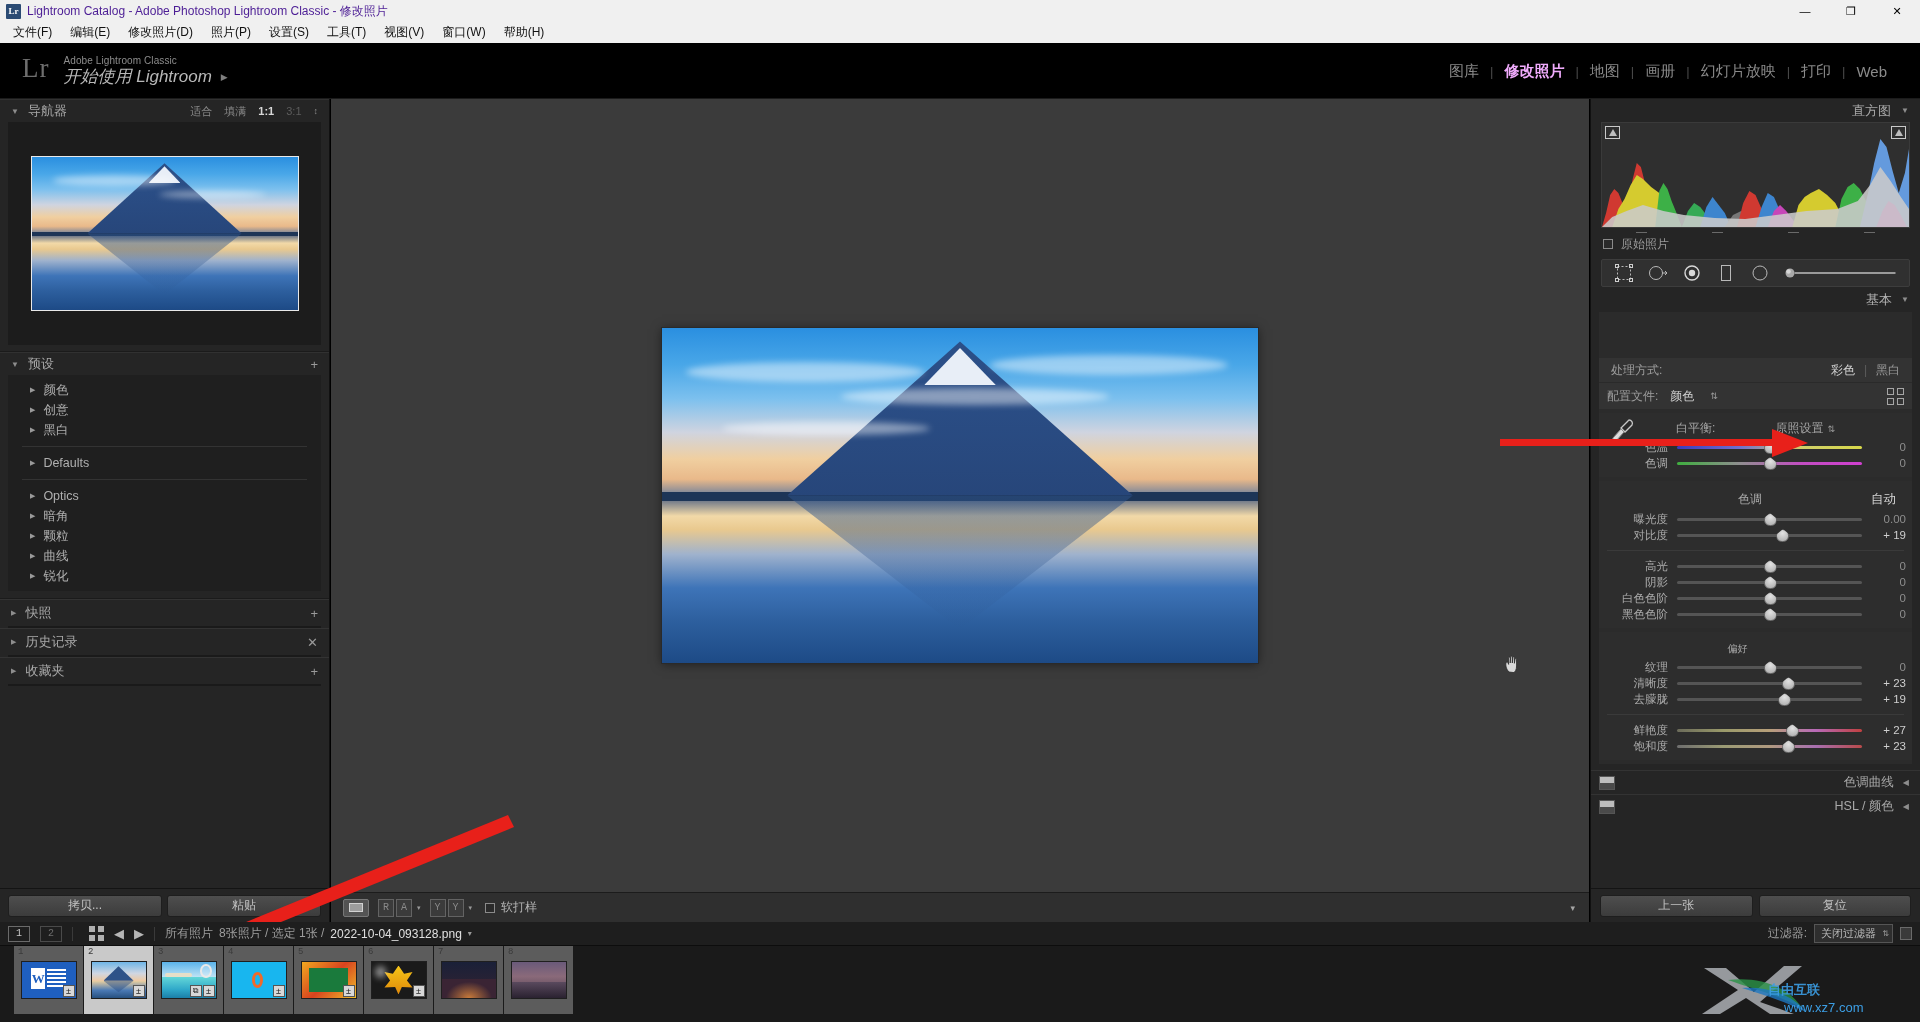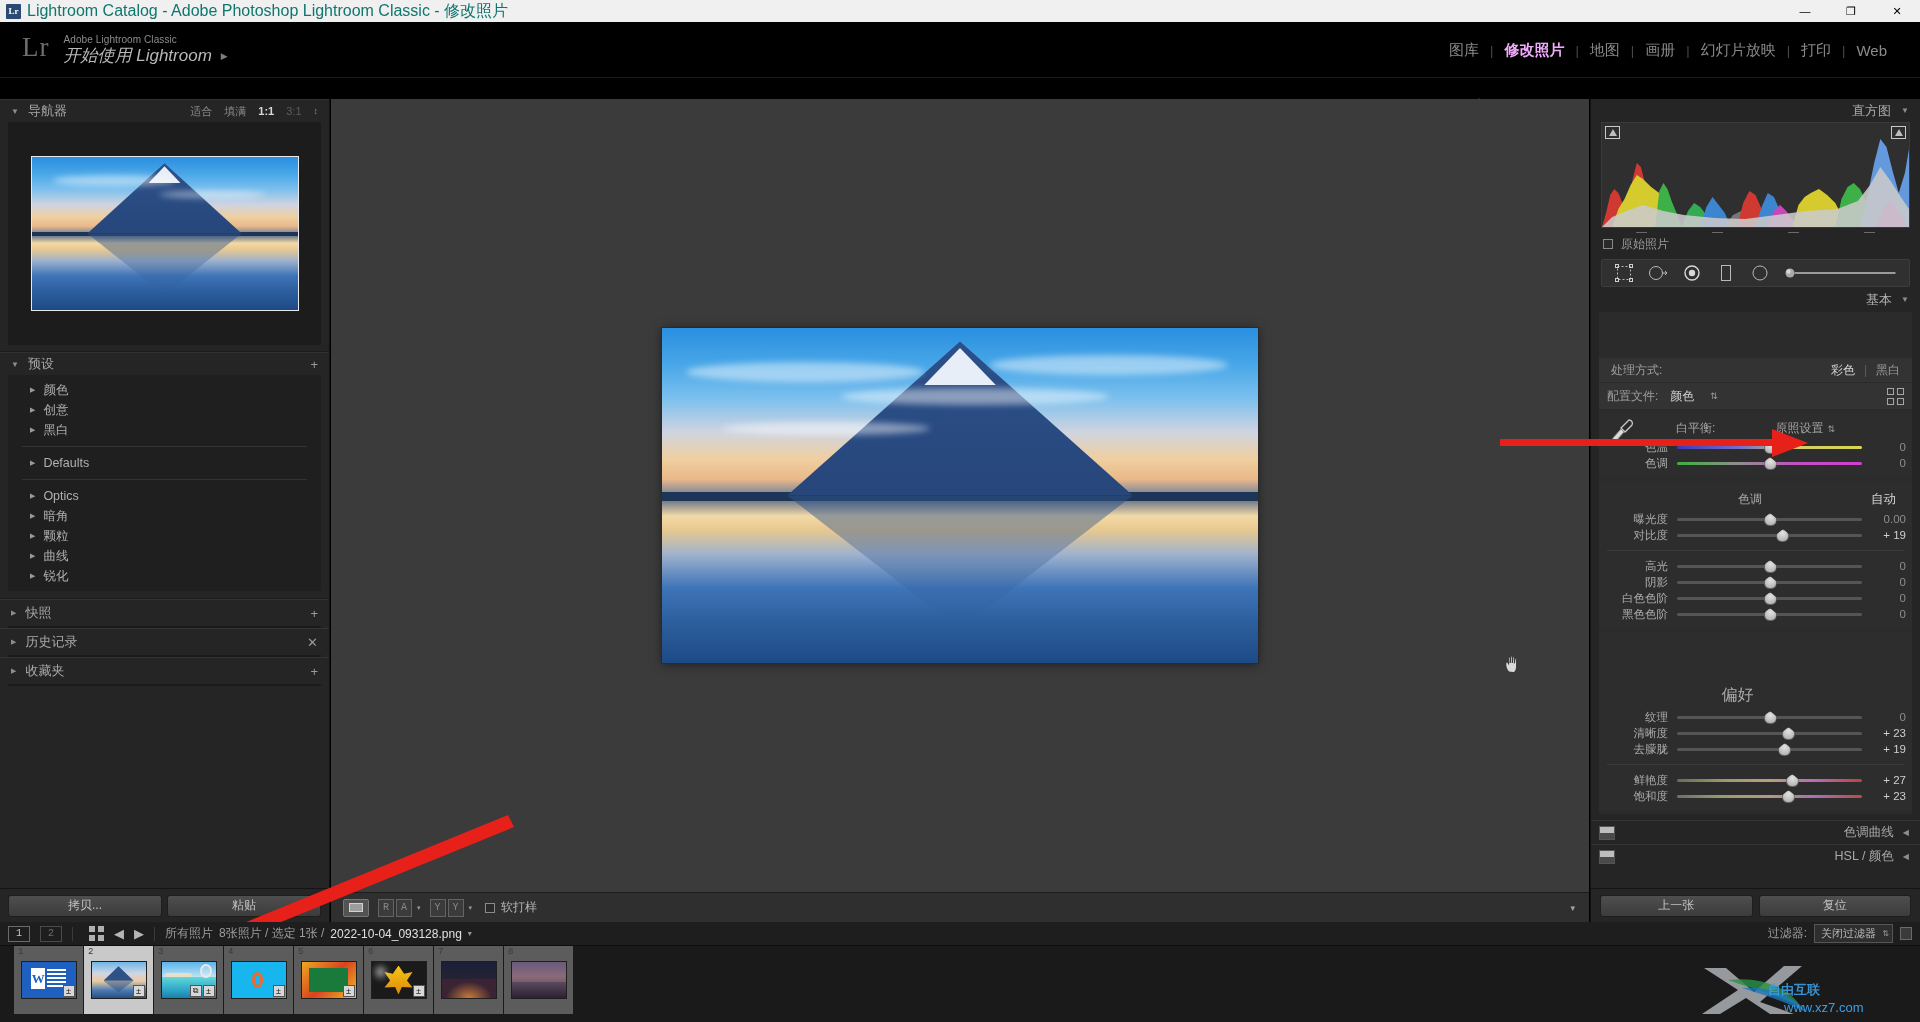--- a/index.html
+++ b/index.html
@@ -15,21 +15,21 @@
   
   .titlebar {
     height: 22px; background: #f0f0f0; display: flex; align-items: center;
     font-size: 12px; color: #1a1a1a; position: relative;
   }
   .title-icon {
     width: 15px; height: 15px; margin: 0 6px 0 6px; background: #2a4a73;
     color: #fff; font-size: 9px; line-height: 15px; text-align: center;
     font-weight: bold; font-family: "Liberation Serif", serif; border-radius: 1px;
   }
-  .title-text { font-size: 16px; color: #0f766e; }
+  .title-text { font-size: 12px; color: #4c1d95; }
   .win-buttons { position: absolute; right: 0; top: 0; height: 22px; display: flex; }
   .win-btn {
     width: 46px; height: 22px; display: flex; align-items: center; justify-content: center;
     font-size: 11px; color: #000;
   }
 
   
   .menubar {
     height: 21px; background: #f0f0f0; display: flex; align-items: center;
     padding-left: 4px; font-size: 12px; color: #111;
@@ -231,21 +231,21 @@
   .slider-val { width: 44px; text-align: right; color: #cfcfcf; font-size: 11.5px; }
   .slider-val.zero { color: #8e8e8e; }
 
   .tone-head {
     display: flex; align-items: center; justify-content: space-between;
     padding: 6px 10px 3px 0; font-size: 12px; color: #a8a8a8;
   }
   .tone-head .lbl { flex: 1; text-align: center; padding-left: 30px; }
   .tone-head .auto { color: #d4d4d4; font-size: 12.5px; padding-right: 6px; }
   .sub-divider { height: 1px; background: #3a3a3a; margin: 7px 8px; }
-  .presence-head { text-align: center; font-size: 16px; color: #a8a8a8; padding: 6px 0 3px 0; padding-right: 36px; margin-top: 43px; }
+  .presence-head { text-align: center; font-size: 10px; color: #a8a8a8; padding: 6px 0 3px 0; padding-right: 36px; }
 
   .collapsed-panel {
     height: 24px; display: flex; align-items: center; justify-content: flex-end;
     gap: 9px; padding: 0 11px; font-size: 12.5px; color: #a8a8a8;
     border-top: 1px solid #333; background: #252525; position: relative;
   }
   .collapsed-panel .mini-thumb {
     position: absolute; left: 8px; width: 16px; height: 14px;
     background: linear-gradient(#bdbdbd 50%, #4a4a4a 50%); border: 1px solid #555;
   }
@@ -353,20 +353,31 @@
   <div class="titlebar">
     <div class="title-icon">Lr</div>
     <div class="title-text">Lightroom Catalog - Adobe Photoshop Lightroom Classic - 修改照片</div>
     <div class="win-buttons">
       <div class="win-btn">—</div>
       <div class="win-btn">❐</div>
       <div class="win-btn close">✕</div>
     </div>
   </div>
 
+  <div class="menubar" id="menubar">
+      <div class="menu-item">文件(F)</div>
+      <div class="menu-item">编辑(E)</div>
+      <div class="menu-item">修改照片(D)</div>
+      <div class="menu-item">照片(P)</div>
+      <div class="menu-item">设置(S)</div>
+      <div class="menu-item">工具(T)</div>
+      <div class="menu-item">视图(V)</div>
+      <div class="menu-item">窗口(W)</div>
+      <div class="menu-item">帮助(H)</div>
+    </div>
 
   <div class="lr-top">
     <div class="lr-logo">Lr</div>
     <div class="identity">
       <div class="identity-top">Adobe Lightroom Classic</div>
       <div class="identity-main">
         <span>开始使用 Lightroom</span>
         <span class="arrow">▶</span>
       </div>
     </div>

